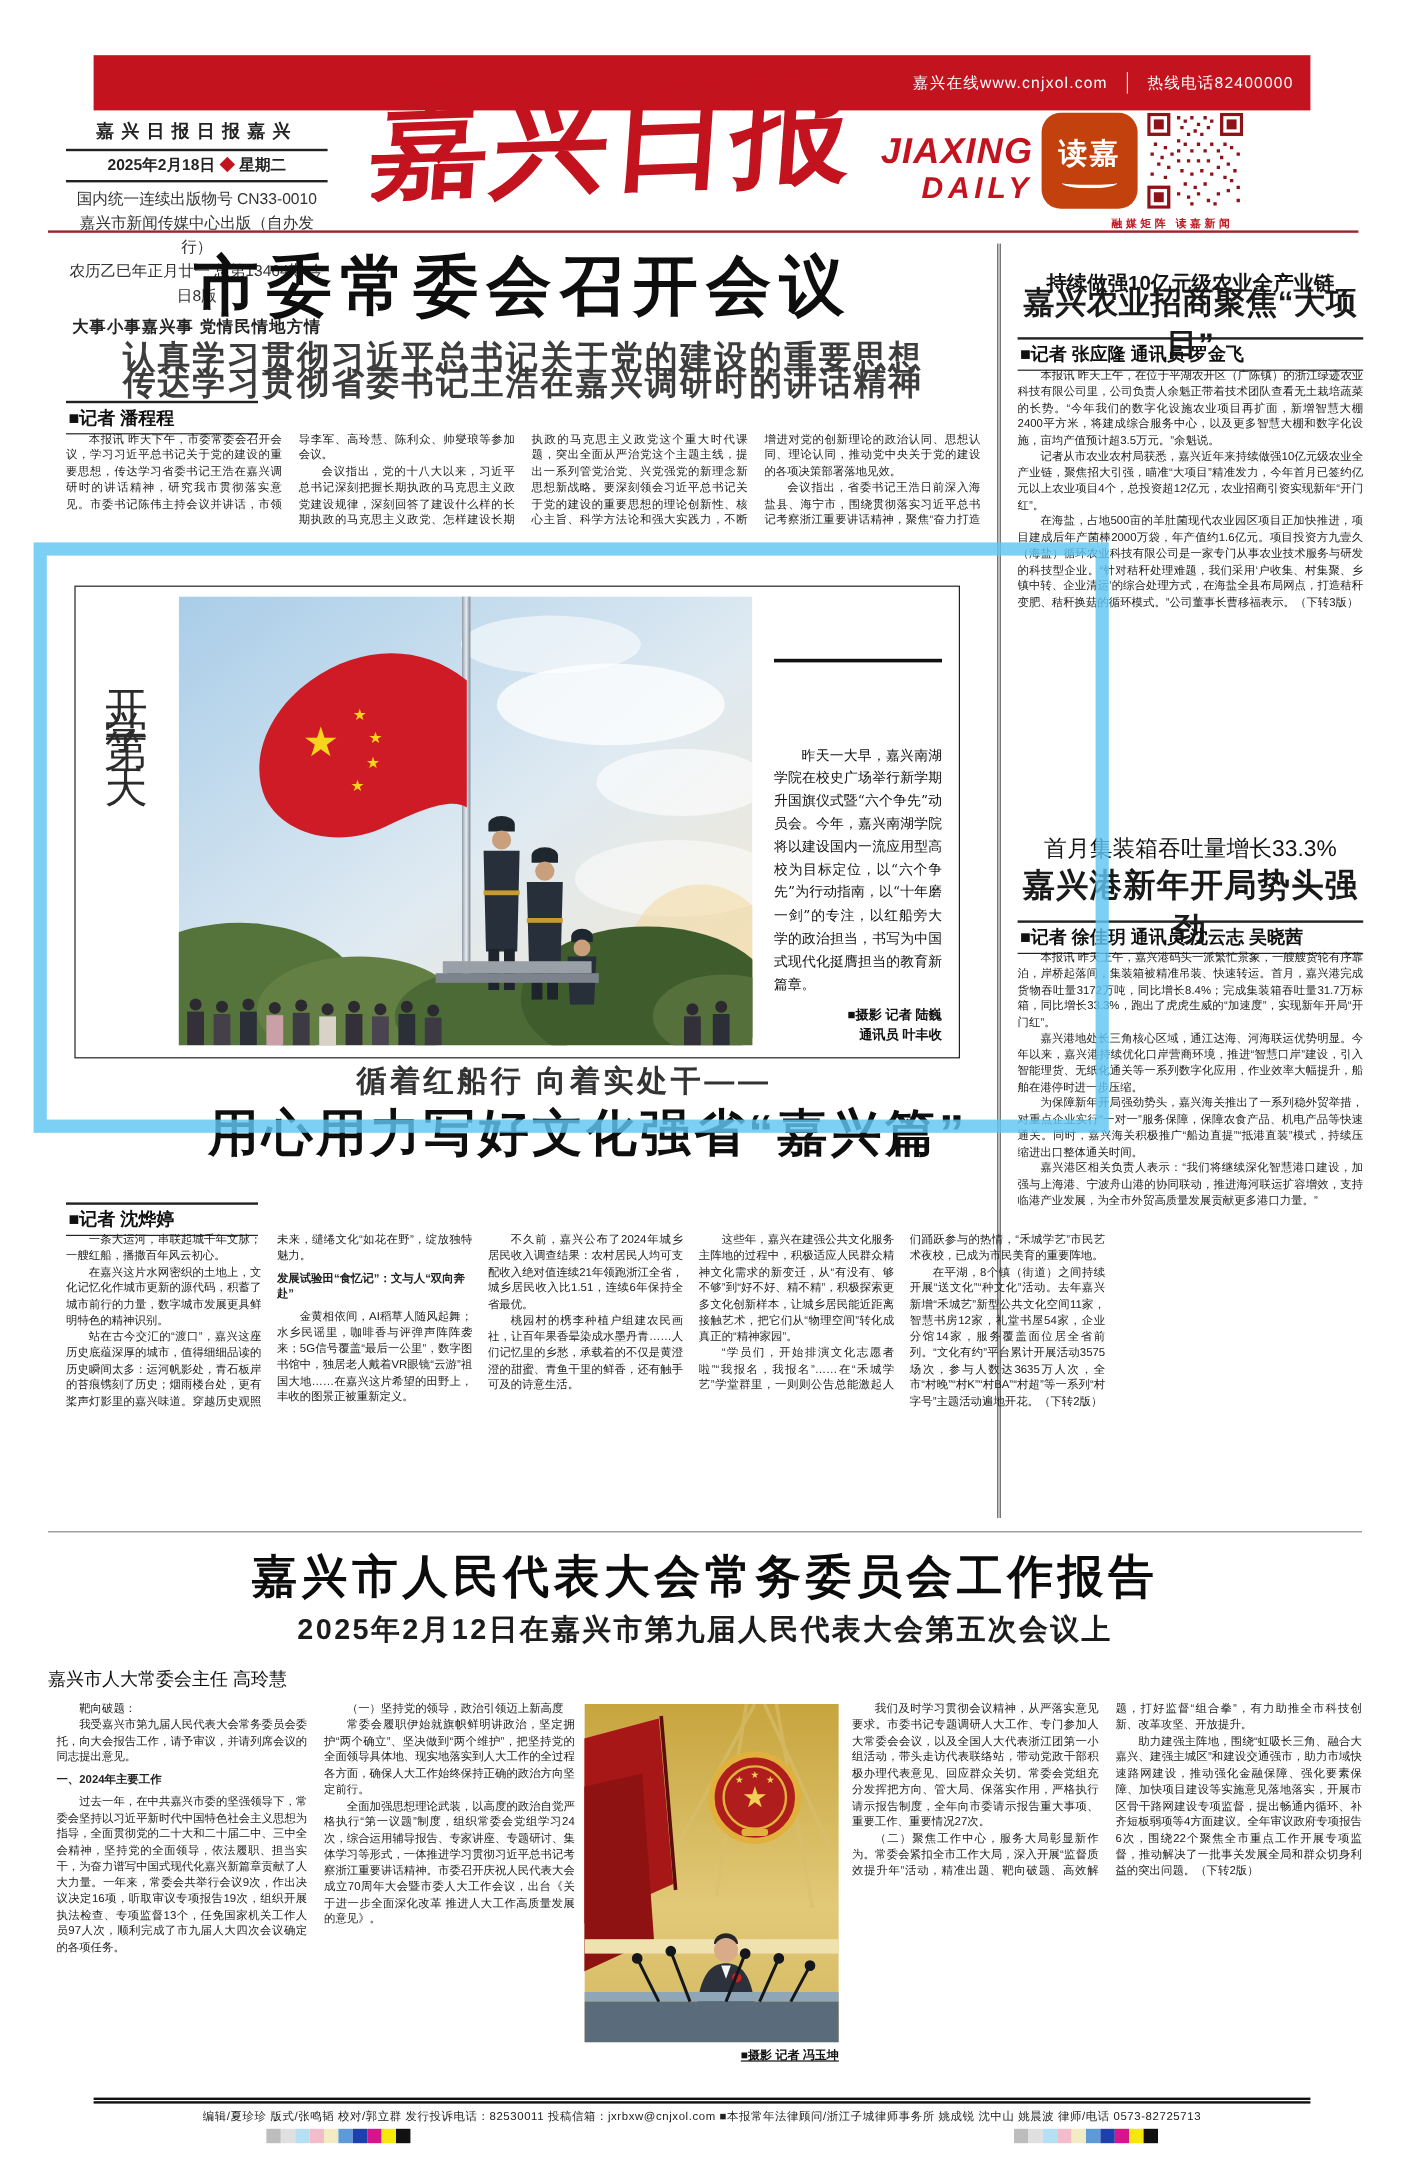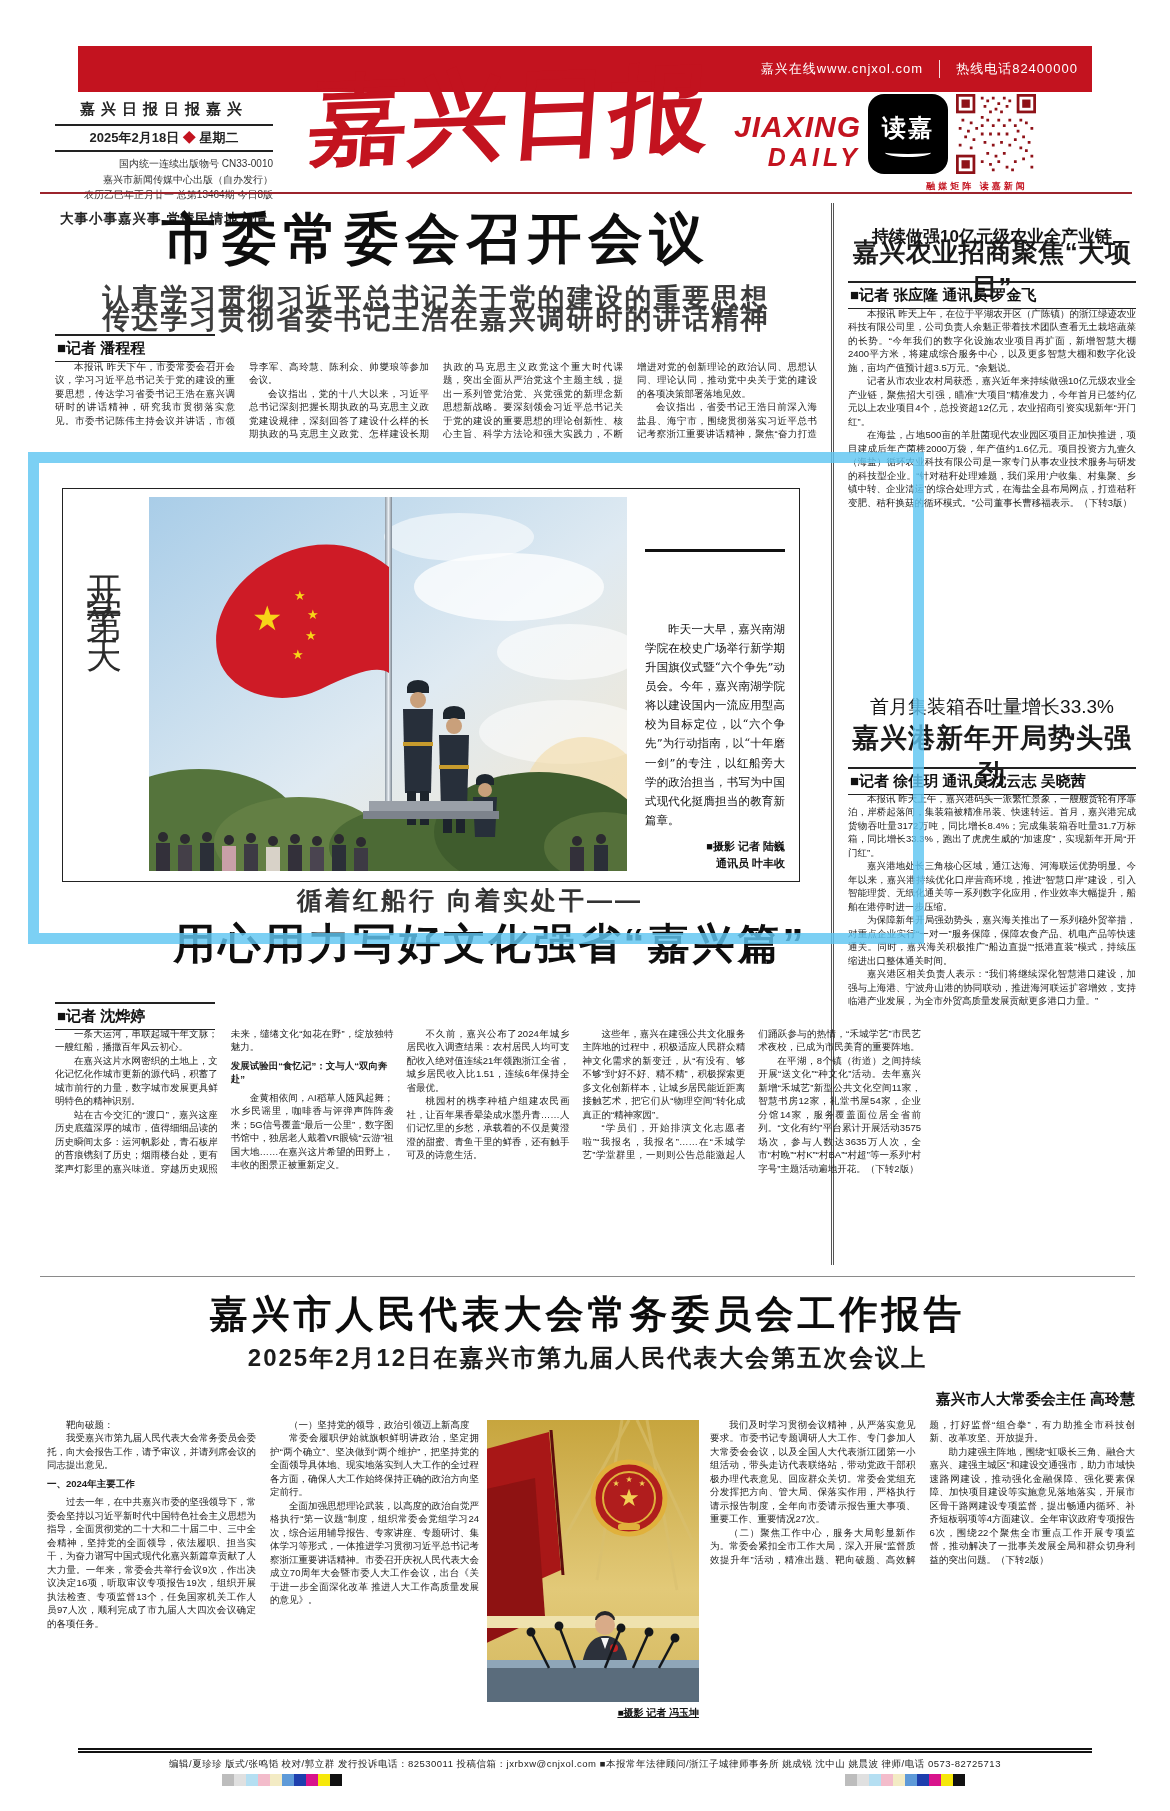--- a/index.html
+++ b/index.html
@@ -10,29 +10,29 @@
   .topbar{left:78px;top:46px;width:1014px;height:46px;background:#c3131f;
           display:flex;align-items:center;justify-content:flex-end;gap:16px;padding-right:14px;box-sizing:border-box;}
   .topbar span{color:#fff;font-size:13px;letter-spacing:1px;}
   .topbar .tb-div{width:1px;height:18px;background:#fff;opacity:.85;}
   
   .mast-left{left:55px;top:100px;width:218px;text-align:center;}
   .mast-name{font-size:15px;font-weight:700;letter-spacing:6px;color:#222;}
   .date-line{margin-top:5px;padding:3px 0;border-top:2px solid #222;border-bottom:2px solid #222;
              font-size:13px;font-weight:700;color:#222;}
   .date-line .diamond{color:#c3131f;}
-  .pub-lines{margin-top:4px;font-size:10px;line-height:1.55;color:#333;text-align:right;}
+  .pub-lines{margin-top:4px;font-size:13px;line-height:1.55;color:#333;}
   .slogan{margin-top:7px;font-size:13.5px;font-weight:700;letter-spacing:1px;color:#222;}
   .logo{left:292px;top:52px;width:436px;height:128px;display:flex;align-items:center;justify-content:center;}
   .logo span{font-family:"DejaVu Serif","Liberation Serif",serif;font-size:98px;font-weight:900;
              color:#c3131f;letter-spacing:2px;transform:skewX(-6deg) rotate(-2deg);}
   .eng{left:731px;top:112px;width:130px;text-align:right;color:#c3131f;font-weight:900;font-style:italic;line-height:1;}
   .eng .l1{font-size:30px;letter-spacing:1px;}
   .eng .l2{font-size:25px;letter-spacing:4px;margin-top:3px;}
-  .app-icon{left:868px;top:94px;width:80px;height:80px;background:#000000;border-radius:16px;
+  .app-icon{left:868px;top:94px;width:80px;height:80px;background:#c2410c;border-radius:16px;
             display:flex;align-items:center;justify-content:center;flex-direction:column;}
   .app-icon .txt{color:#fff;font-size:24px;font-weight:800;letter-spacing:2px;}
   .app-icon .wave{width:46px;height:6px;border-bottom:3px solid #fff;border-radius:50%;margin-top:4px;}
   .qr{left:956px;top:94px;width:80px;height:80px;}
   .qr-caption{left:862px;top:180px;width:230px;text-align:center;font-size:9px;color:#c3131f;
               letter-spacing:3px;font-weight:700;}
   .head-rule{left:40px;top:192px;width:1092px;height:0;border-top:2.5px solid #9c242c;}
   
   .lead-title{left:60px;top:203px;width:752px;text-align:center;font-size:54px;font-weight:900;
               letter-spacing:7px;color:#0e0e0e;}
@@ -73,21 +73,21 @@
   .cul-byline{left:55px;top:1002px;width:160px;}
   .cul-body{left:55px;top:1027px;width:866px;height:238px;column-count:5;column-gap:13px;}
   .lead-byline{left:55px;top:334px;width:160px;}
   .lead-body{left:55px;top:360px;width:762px;height:92px;column-count:4;column-gap:14px;}
   
   .sect-rule{left:40px;top:1276px;width:1095px;height:0;border-top:1px solid #8a8a8a;}
   .rep-title{left:40px;top:1289px;width:1095px;text-align:center;font-size:38px;font-weight:900;
              letter-spacing:4px;color:#0c0c0c;}
   .rep-sub{left:40px;top:1342px;width:1095px;text-align:center;font-size:24px;font-weight:600;
            letter-spacing:2px;color:#1c1c1c;}
-  .rep-author{left:40px;top:1390px;width:1095px;text-align:right;font-size:15px;font-weight:700;color:#111;}
+  .rep-author{left:40px;top:1390px;width:1095px;text-align:left;font-size:15px;font-weight:400;color:#111;}
   .rep-left{left:47px;top:1418px;width:432px;height:302px;column-count:2;column-gap:14px;}
   .rep-right{left:710px;top:1418px;width:425px;height:302px;column-count:2;column-gap:14px;}
   .assembly-photo{left:487px;top:1420px;width:212px;height:282px;}
   .photo2-credit{left:487px;top:1706px;width:212px;text-align:right;font-size:10px;font-weight:700;color:#111;text-decoration:underline;}
   
   .foot-rule{left:78px;top:1748px;width:1014px;height:0;border-top:5px double #111;}
   .foot-text{left:78px;top:1758px;width:1014px;text-align:center;font-size:9.5px;color:#222;letter-spacing:0.5px;}
   .bars{display:flex;}
   .bars-left{left:222px;top:1774px;}
   .bars-right{left:845px;top:1774px;}

